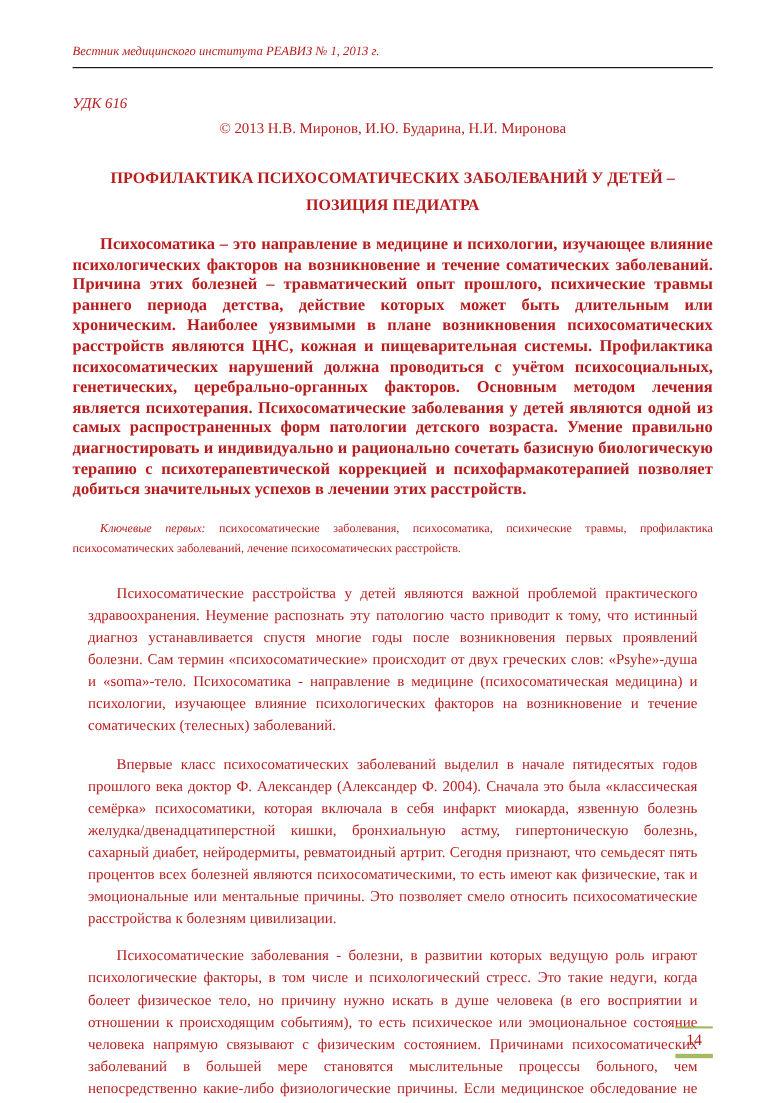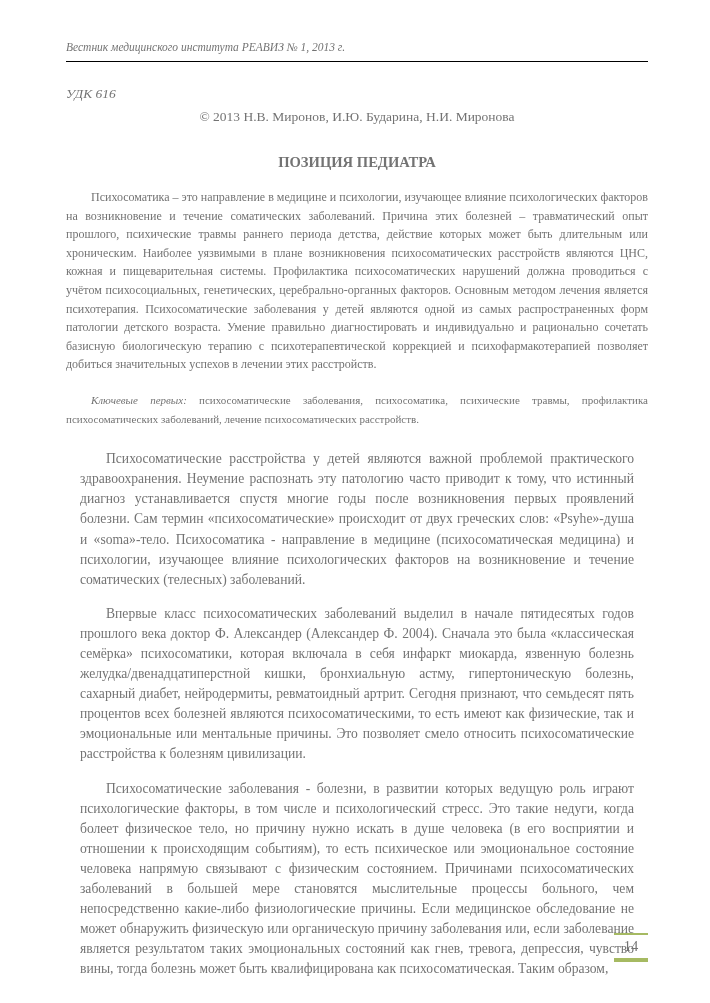--- a/index.html
+++ b/index.html
@@ -5,21 +5,21 @@
   html, body {
     margin: 0;
     padding: 0;
     background: #ffffff;
   }
   .sheet {
     position: relative;
     width: 710px;
     height: 1003px;
     background: #ffffff;
-    color: #737373;
+    color: #b91c1c;
     font-family: "Liberation Serif", "DejaVu Serif", serif;
     box-sizing: border-box;
     padding: 40px 62px 0 66px;
     overflow: hidden;
   }
   .running-header {
     font-style: italic;
     font-size: 11.5px;
     line-height: 14px;
     padding-bottom: 7px;
@@ -40,25 +40,26 @@
   .title {
     margin: 25px 0 0 0;
     font-size: 14.6px;
     font-weight: bold;
     line-height: 25px;
     text-align: center;
   }
   .title-line { display: block; }
   .abstract {
     margin: 13px 0 0 0;
-    font-size: 12px;
+    font-size: 15px;
     line-height: 18.6px;
     text-align: justify;
     text-indent: 25px;
     hyphens: auto;
+    font-weight: bold;
   }
   .keywords {
     margin: 17px 0 0 0;
     font-size: 11px;
     line-height: 18.6px;
     text-align: justify;
     text-indent: 25px;
     hyphens: auto;
   }
   .keywords em { font-style: italic; }
@@ -100,20 +101,21 @@
 
   <div class="running-header">
     <span>Вестник медицинского института РЕАВИЗ № 1, 2013 г.</span>
   </div>
 
   <div class="udk">УДК 616</div>
 
   <div class="copyright">© 2013 Н.В. Миронов, И.Ю. Бударина, Н.И. Миронова</div>
 
   <h1 class="title">
+    <span class="title-line">ПРОФИЛАКТИКА ПСИХОСОМАТИЧЕСКИХ ЗАБОЛЕВАНИЙ У ДЕТЕЙ –</span>
     <span class="title-line">ПОЗИЦИЯ ПЕДИАТРА</span>
   </h1>
 
   <p class="abstract">Психосоматика – это направление в медицине и психологии, изучающее влияние психологических факторов на возникновение и течение соматических заболеваний. Причина этих болезней – травматический опыт прошлого, психические травмы раннего периода детства, действие которых может быть длительным или хроническим. Наиболее уязвимыми в плане возникновения психосоматических расстройств являются ЦНС, кожная и пищеварительная системы. Профилактика психосоматических нарушений должна проводиться с учётом психосоциальных, генетических, церебрально-органных факторов. Основным методом лечения является психотерапия. Психосоматические заболевания у детей являются одной из самых распространенных форм патологии детского возраста. Умение правильно диагностировать и индивидуально и рационально сочетать базисную биологическую терапию с психотерапевтической коррекцией и психофармакотерапией позволяет добиться значительных успехов в лечении этих расстройств.</p>
 
   <p class="keywords">
     <em>Ключевые первых:</em><span> психосоматические заболевания, психосоматика, психические травмы, профилактика психосоматических заболеваний, лечение психосоматических расстройств.</span>
   </p>
 
   <div class="body-text">

